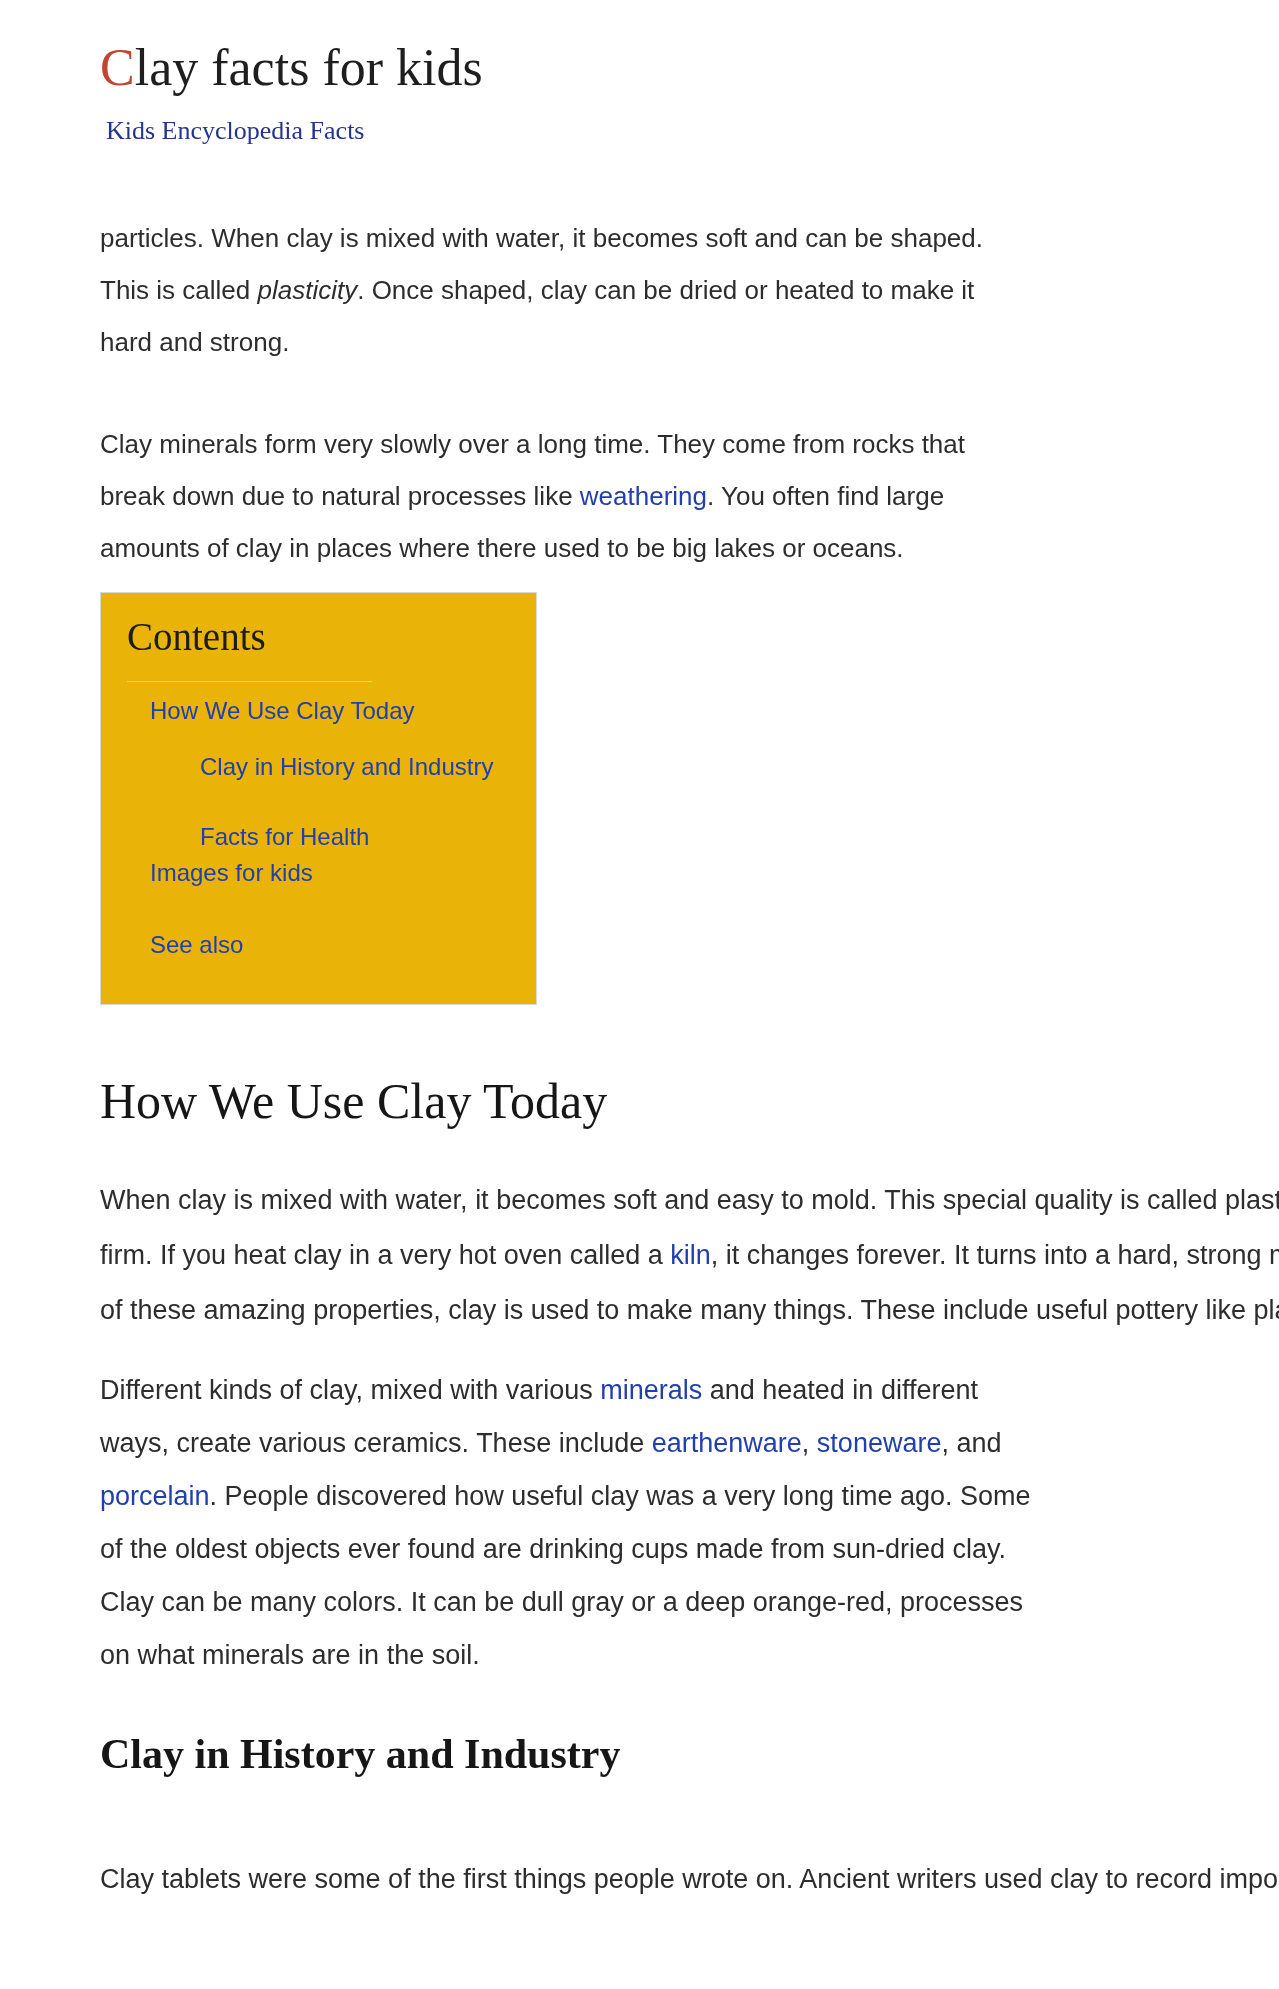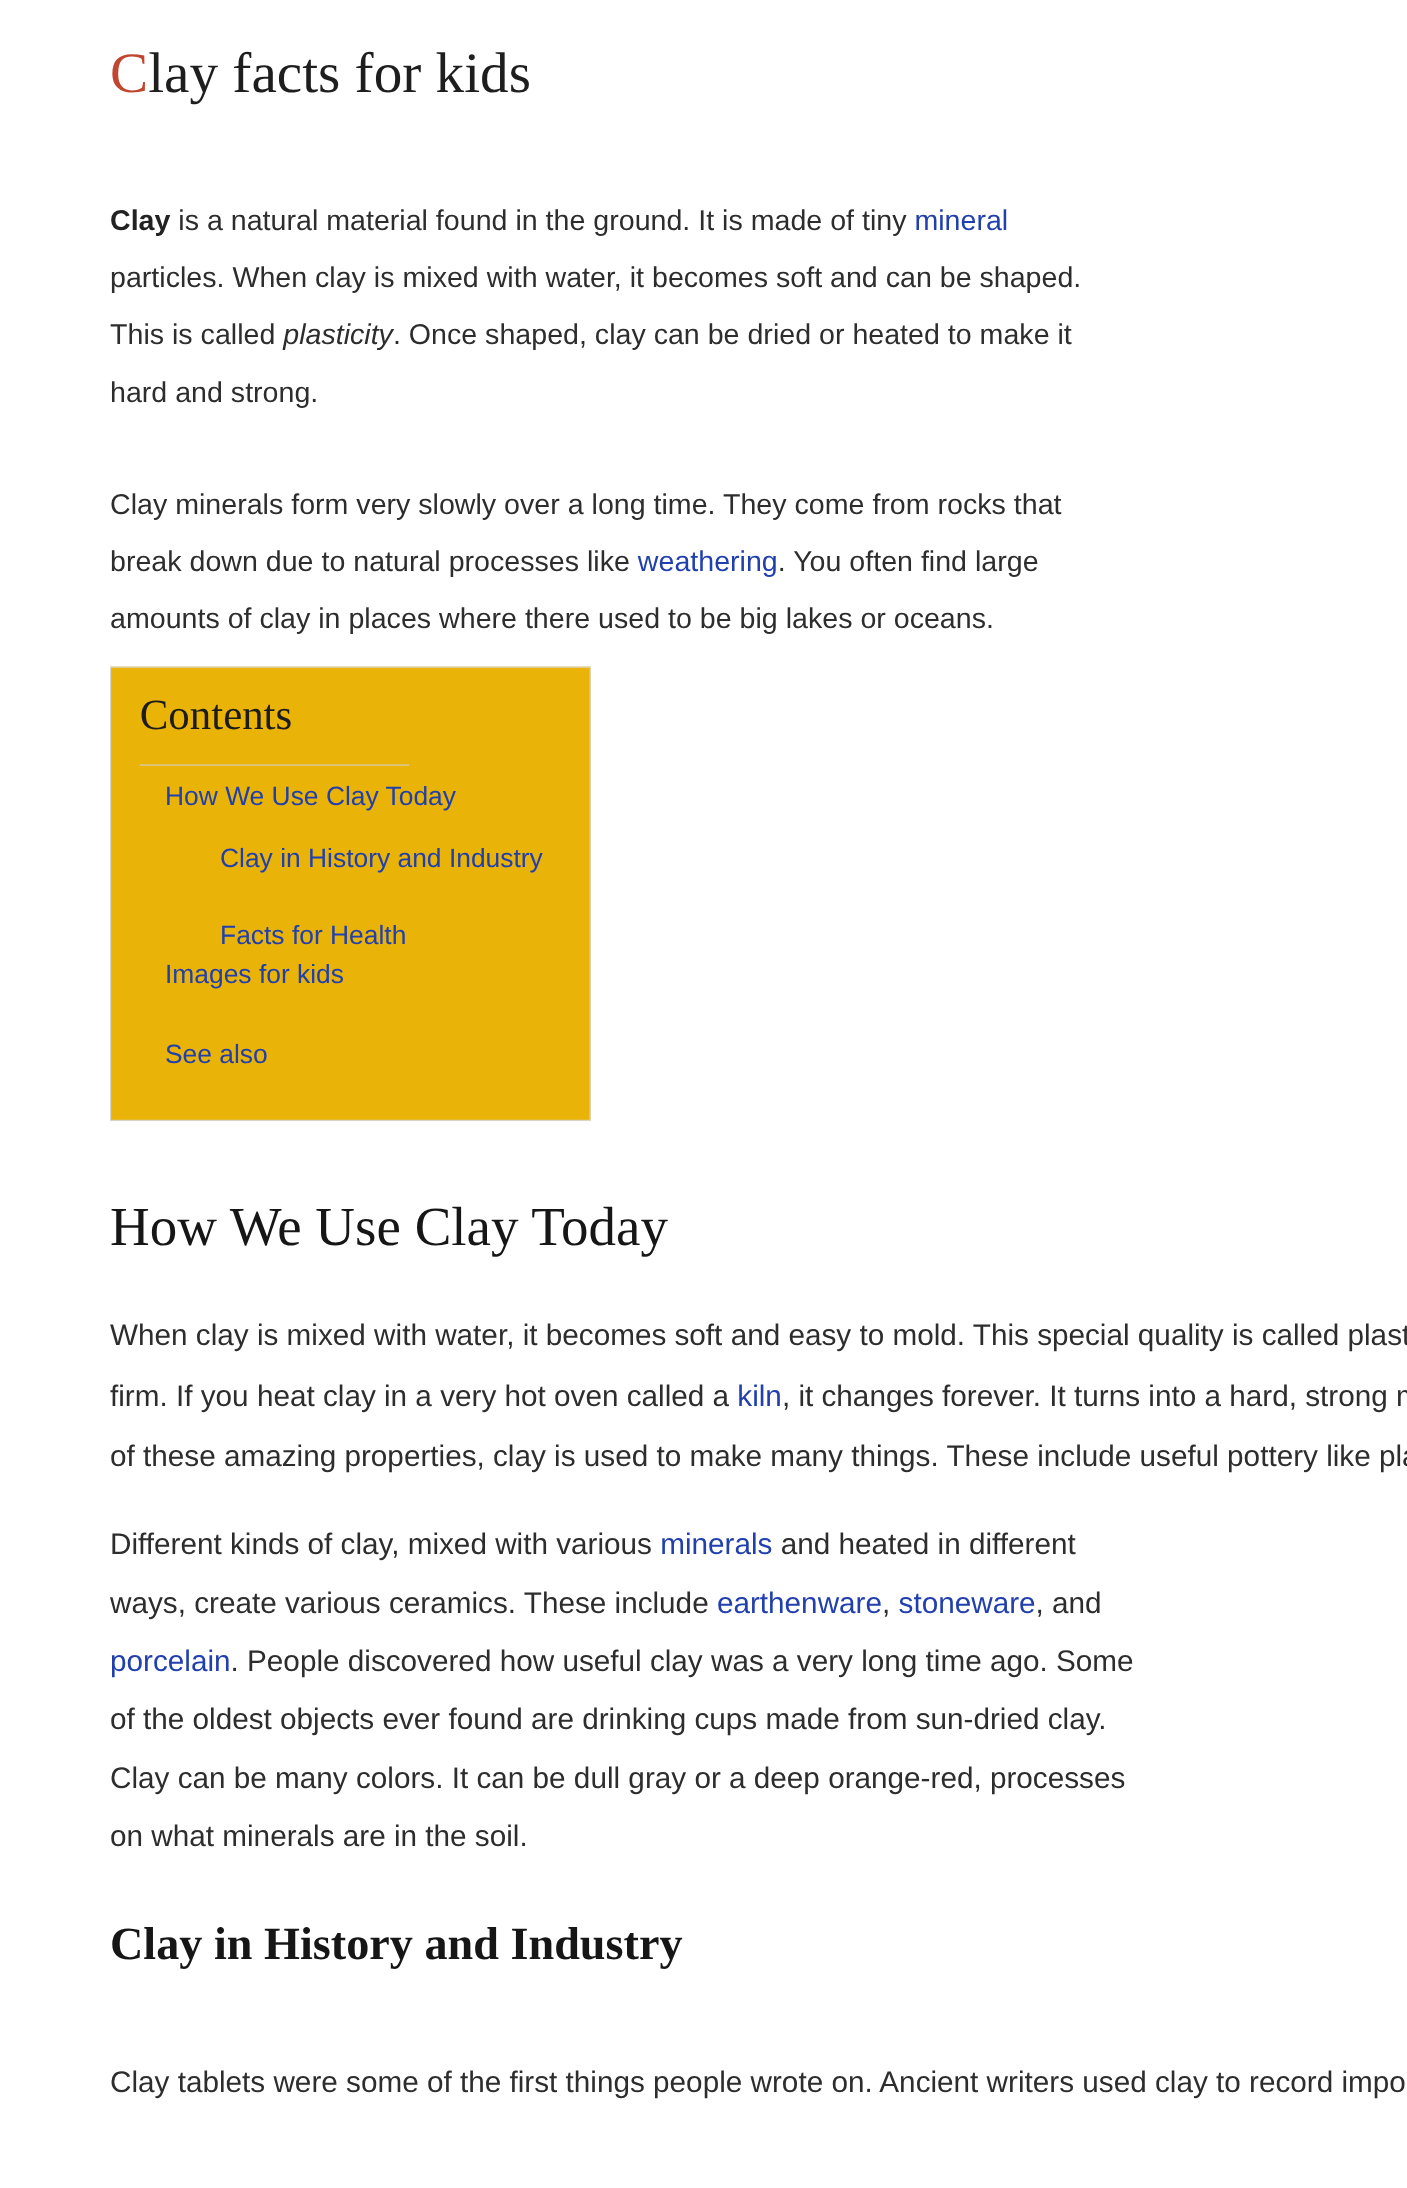--- a/index.html
+++ b/index.html
@@ -100,23 +100,25 @@
   .p-use2 { margin-top: 26px; }
   .p-hist1 { margin-top: 72px; line-height: 55px; }
 </style>
 </head>
 <body>
 
 <div class="article">
 
   <h1><span class="initial">C</span><span>lay facts for kids</span></h1>
 
+  <div class="subtitle">
+    <a>Kids Encyclopedia Facts</a>
+  </div>
 
   <div class="bodytext p-intro1">
-      <div class="tline"><span class="seg-bold">Clay</span><span class="seg-plain"> is a natural material found in the ground. It is made of tiny </span><a class="seg-link">mineral</a></div>
       <div class="tline"><span class="seg-plain">particles. When clay is mixed with water, it becomes soft and can be shaped.</span></div>
       <div class="tline"><span class="seg-plain">This is called </span><span class="seg-italic">plasticity</span><span class="seg-plain">. Once shaped, clay can be dried or heated to make it</span></div>
       <div class="tline"><span class="seg-plain">hard and strong.</span></div>
     </div>
   <div class="bodytext p-intro2">
       <div class="tline"><span class="seg-plain">Clay minerals form very slowly over a long time. They come from rocks that</span></div>
       <div class="tline"><span class="seg-plain">break down due to natural processes like </span><a class="seg-link">weathering</a><span class="seg-plain">. You often find large</span></div>
       <div class="tline"><span class="seg-plain">amounts of clay in places where there used to be big lakes or oceans.</span></div>
     </div>
 

